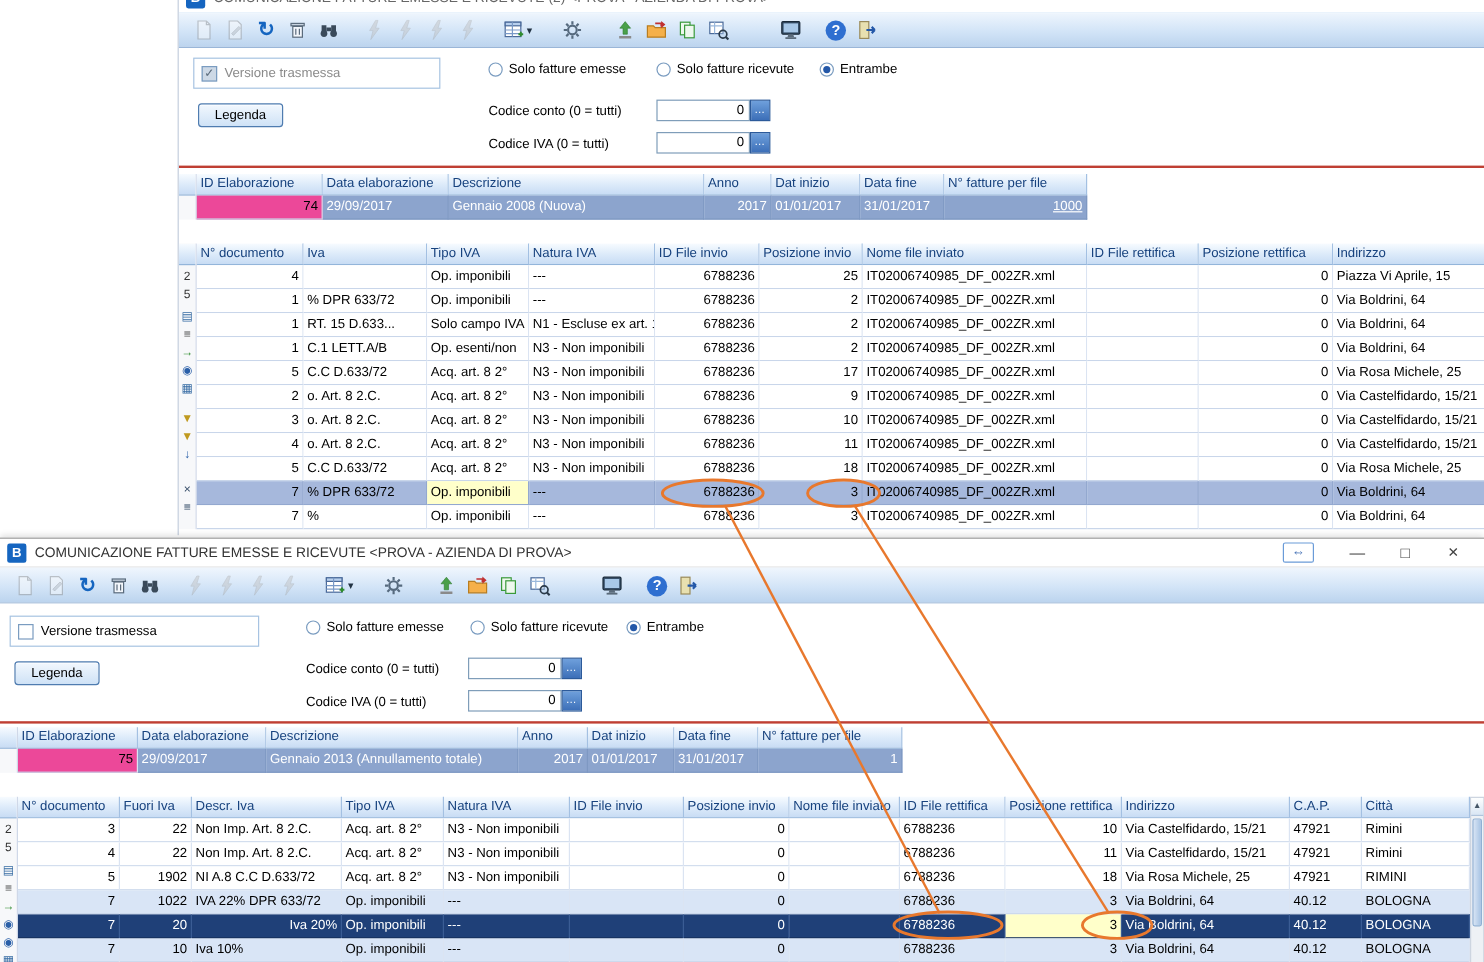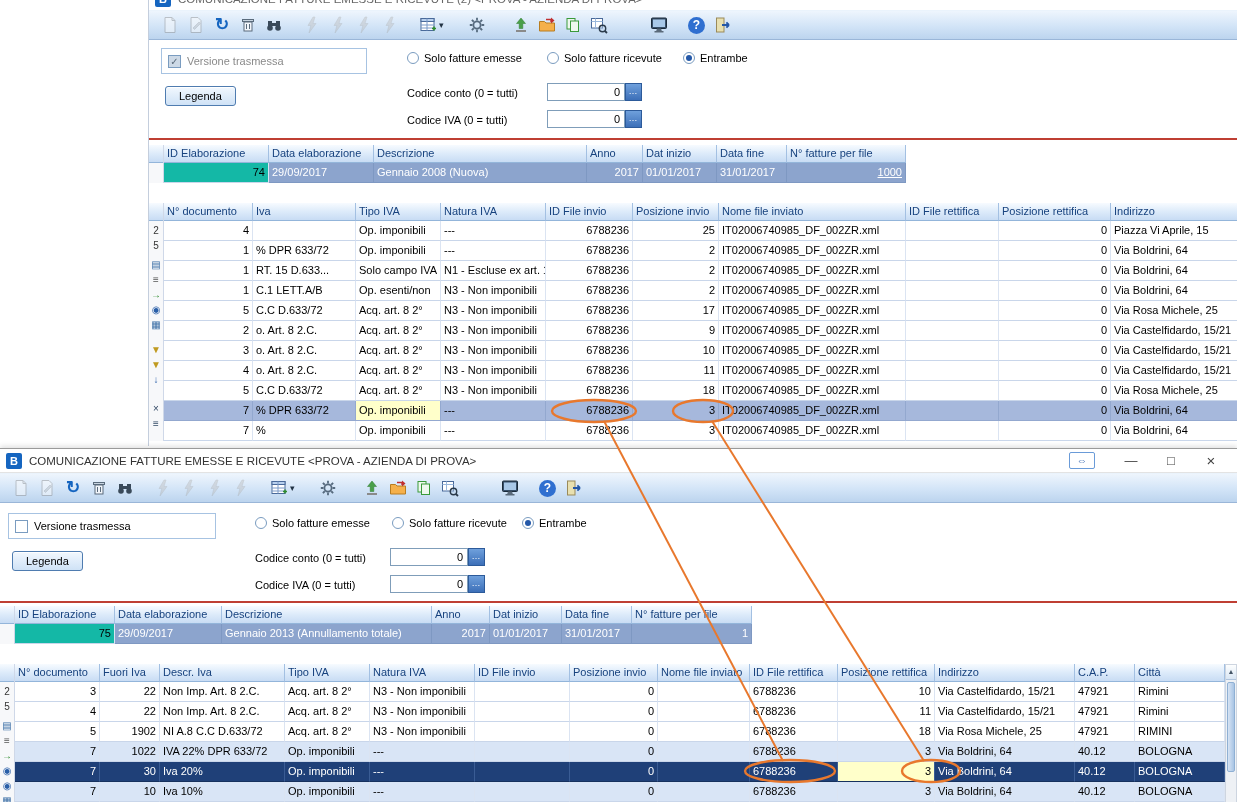--- a/index.html
+++ b/index.html
@@ -58,21 +58,21 @@
   .tbl{position:absolute}
   .trow{display:flex;height:20px}
   .trow.thead{height:18px}
   .hcell{box-sizing:border-box;height:18px;line-height:16px;padding:0 3px;font-size:11px;color:var(--header-text,#17427e);
     background:linear-gradient(180deg,#f7fbff,#ddebfa 50%,#c8dcf4);border-right:1px solid #a3c0e2;border-bottom:1px solid #93b5da;
     overflow:hidden;white-space:nowrap}
   .tcell{box-sizing:border-box;height:20px;line-height:19px;padding:0 3px;font-size:11px;background:#fff;
     border-right:1px solid #dbe4f2;border-bottom:1px solid #c9d6ea;overflow:hidden;white-space:nowrap}
   .ar{text-align:right}
   .bluesel{background:var(--selection-blue,#8ca4cd);color:#fff;border-right-color:#7e98c2;border-bottom-color:#7e98c2}
-  .idcell{background:#14b8a6;color:#000}
+  .idcell{background:#ec4899;color:#000}
   .trow.selmid .tcell{background:var(--selection-mid,#a6b8dc);border-right-color:#93a8cf;border-bottom-color:#93a8cf}
   .trow.selmid .tcell.hl{background:var(--highlight,#ffffca)}
   .trow.seldark .tcell{background:var(--selection-dark,#1f4078);color:#fff;border-right-color:#3a5c94;border-bottom-color:#16315e}
   .trow.seldark .tcell.hl{background:var(--highlight,#ffffca);color:#000}
   .trow.tint .tcell{background:var(--tint,#d9e5f6)}
 
   
   .gutter{position:absolute;width:15px;background:#f7f8fa;border-right:1px solid #cfd8e8;box-sizing:border-box;overflow:hidden}
   .ghead{height:18px;background:linear-gradient(180deg,#f7fbff,#ddebfa 50%,#c8dcf4);border-bottom:1px solid #93b5da;box-sizing:border-box}
   .gicons{display:flex;flex-direction:column;align-items:center;padding-top:2px}
@@ -710,22 +710,22 @@
         <div class="tcell ar" style="width: 88px;">0</div>
         <div class="tcell" style="width: 92px;"></div>
         <div class="tcell" style="width: 88px;">6788236</div>
         <div class="tcell ar" style="width: 97px;">3</div>
         <div class="tcell" style="width: 140px;">Via Boldrini, 64</div>
         <div class="tcell" style="width: 60px;">40.12</div>
         <div class="tcell" style="width: 90px;">BOLOGNA</div>
       </div>
       <div class="trow seldark">
         <div class="tcell ar" style="width: 85px;">7</div>
-        <div class="tcell ar" style="width: 60px;">30</div>
-        <div class="tcell" style="width: 125px;">Iva 20%</div>
+        <div class="tcell ar" style="width: 60px;">20</div>
+        <div class="tcell" style="width: 125px; text-align: right;">Iva 20%</div>
         <div class="tcell" style="width: 85px;">Op. imponibili</div>
         <div class="tcell" style="width: 105px;">---</div>
         <div class="tcell ar" style="width: 95px;"></div>
         <div class="tcell ar" style="width: 88px;">0</div>
         <div class="tcell" style="width: 92px;"></div>
         <div class="tcell" style="width: 88px;">6788236</div>
         <div class="tcell ar hl" style="width: 97px;">3</div>
         <div class="tcell" style="width: 140px;">Via Boldrini, 64</div>
         <div class="tcell" style="width: 60px;">40.12</div>
         <div class="tcell" style="width: 90px;">BOLOGNA</div>

